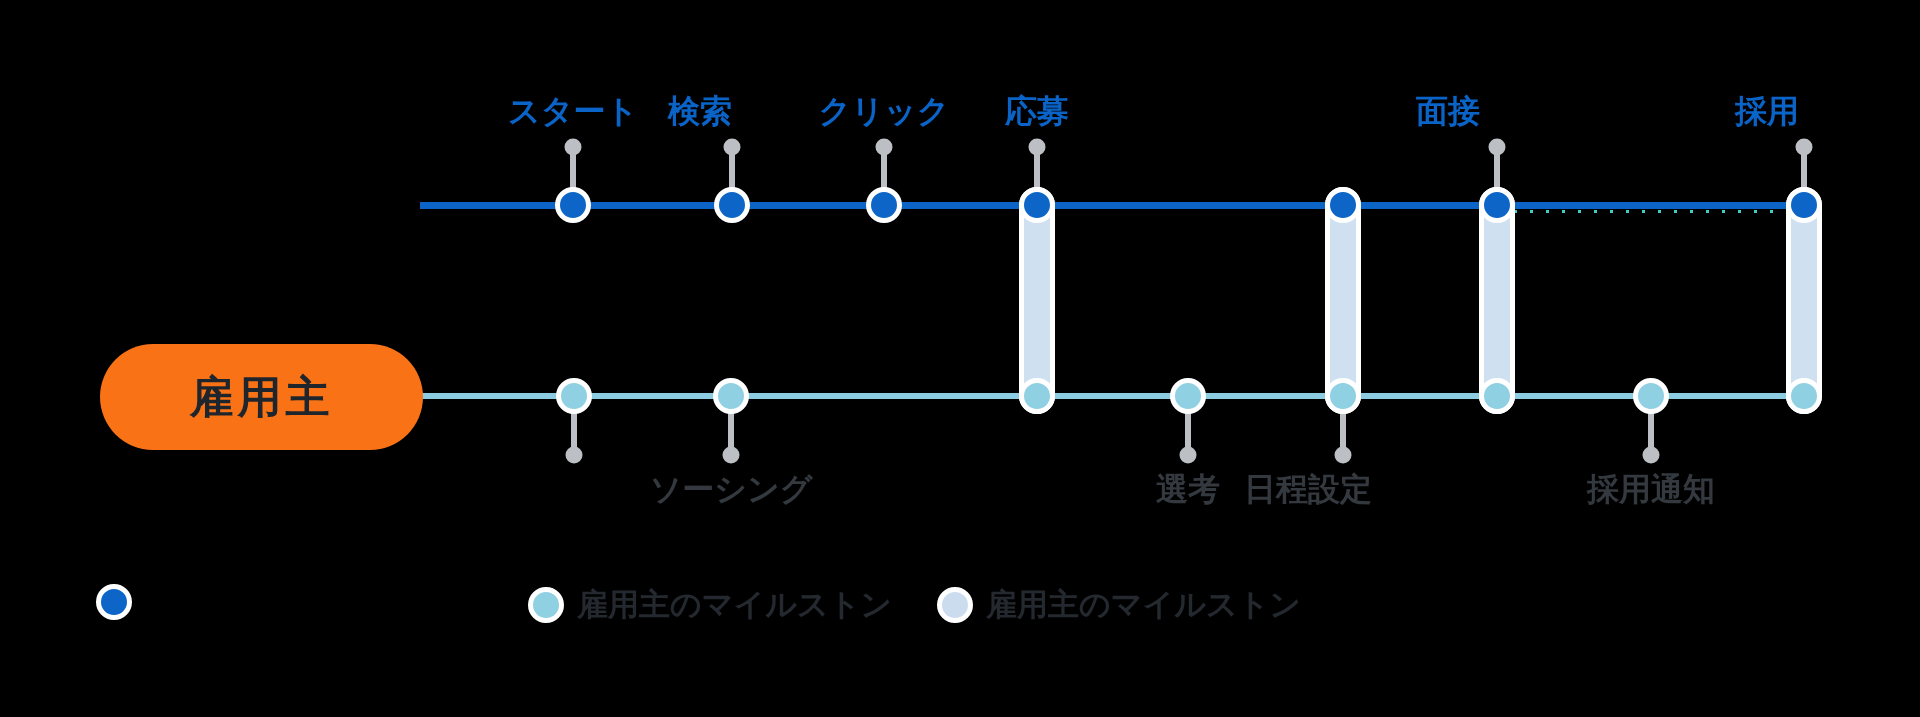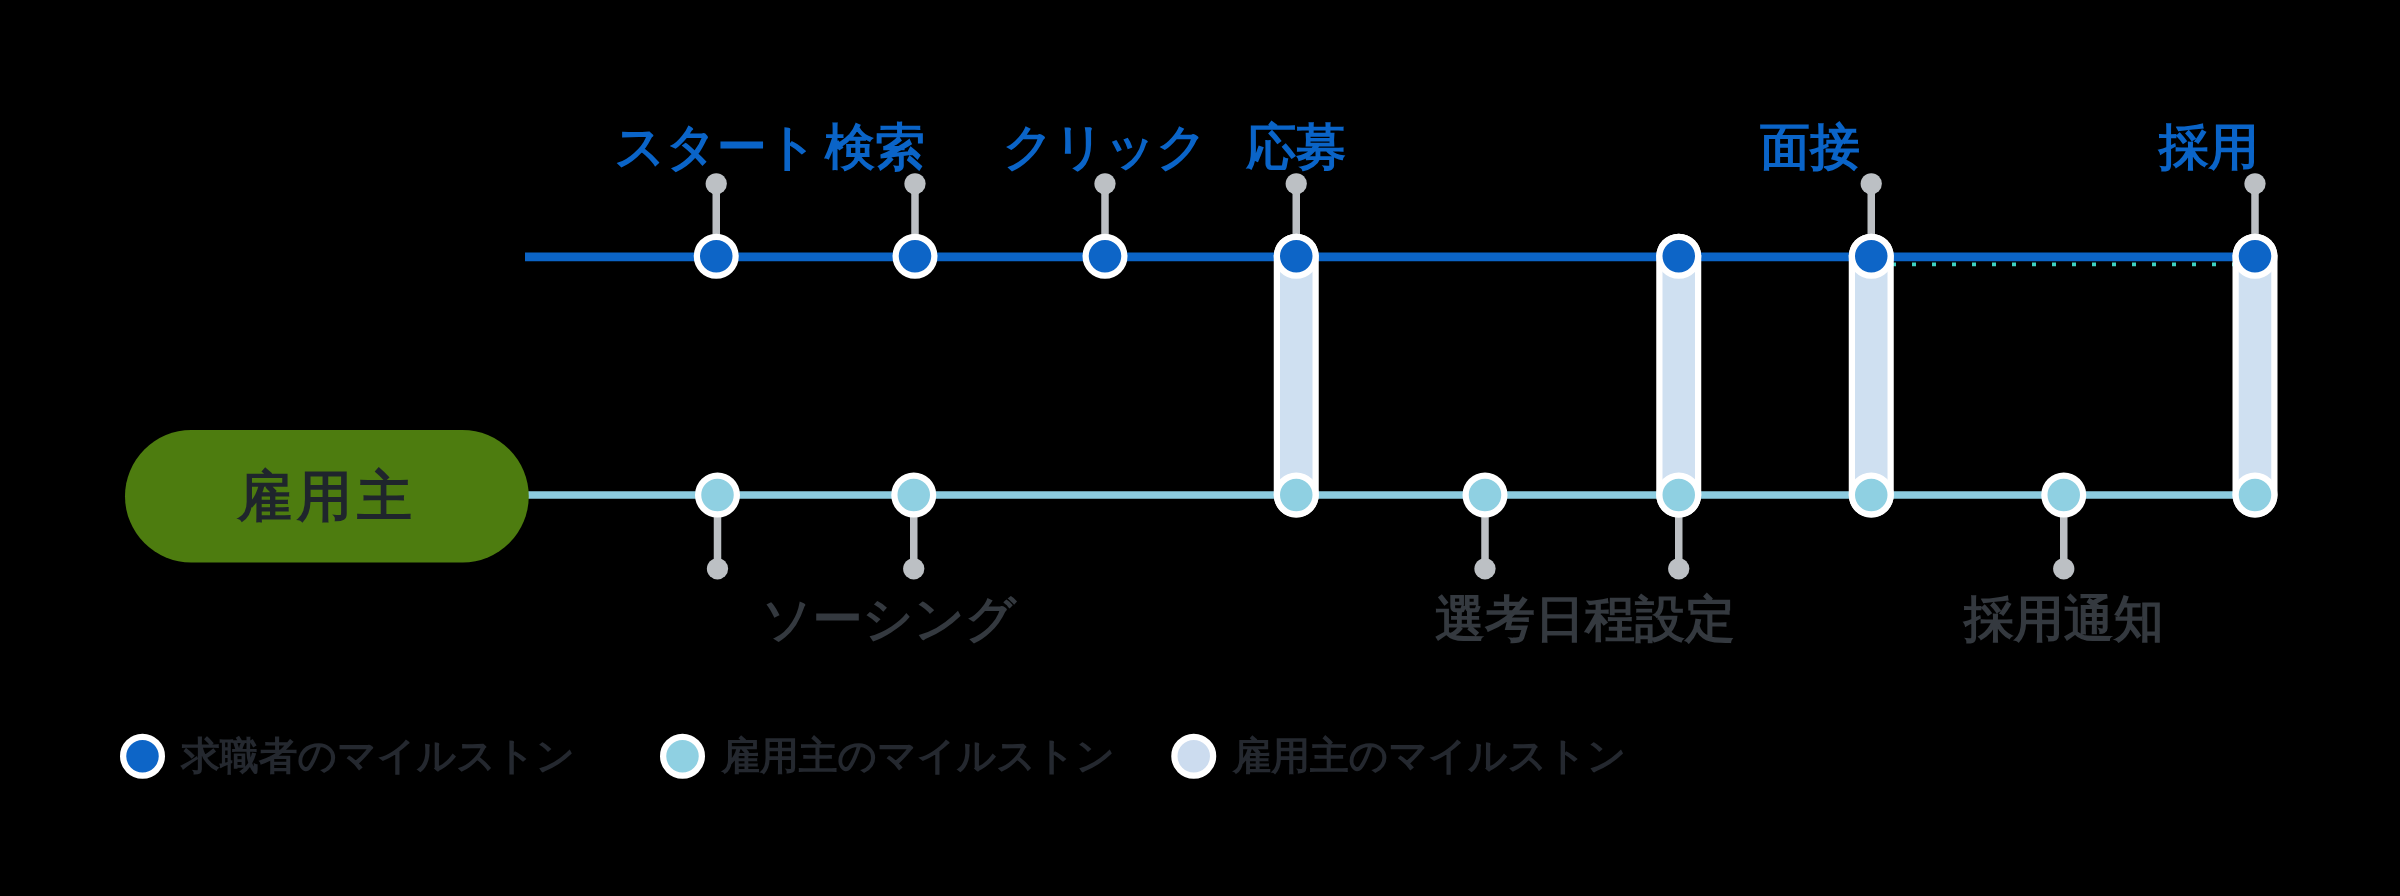--- a/index.html
+++ b/index.html
@@ -20,21 +20,21 @@
     height: 106px;
     border-radius: 53px;
     display: flex;
     align-items: center;
     justify-content: center;
     font-size: 44px;
     font-weight: 700;
     letter-spacing: 4px;
   }
   .pill-seeker { top: 152px; background: #0D65C7; color: #ffffff; }
-  .pill-employer { top: 344px; background: #4d7c0f; color: #1F252C; }
+  .pill-employer { top: 344px; background: #f97316; color: #1F252C; }
 
   
   .lane-line { position: absolute; }
   .line-top { left: 420px; top: 202px; width: 1388px; height: 7px; background: #0B64C6; }
   .line-bottom { left: 420px; top: 393px; width: 1388px; height: 6px; background: #8CCCE0; }
   .line-dotted {
     position: absolute;
     left: 1514px; top: 210px; width: 282px; height: 3px;
     background: repeating-linear-gradient(90deg, #3CD1C2 0 3px, transparent 3px 16px);
   }
@@ -86,21 +86,21 @@
     border-radius: 50%;
     background: #BCC0C4;
     transform: translate(-50%, -50%);
   }
 
   
   .mlabel {
     position: absolute;
     transform: translateX(-50%);
     white-space: nowrap;
-    font-size: 40px;
+    font-size: 32px;
     font-weight: 700;
   }
   .mlabel-top { top: 90px; color: #0A64C8; }
   .mlabel-bottom { top: 468px; color: #34393F; }
 
   
   .legend-item {
     position: absolute;
     top: 584px;
     display: flex;
@@ -178,28 +178,27 @@
     <span>雇用主</span>
   </div>
 
   <div class="mlabel mlabel-top" style="left:573px">スタート</div>
   <div class="mlabel mlabel-top" style="left:700px">検索</div>
   <div class="mlabel mlabel-top" style="left:884px">クリック</div>
   <div class="mlabel mlabel-top" style="left:1037px">応募</div>
   <div class="mlabel mlabel-top" style="left:1448px">面接</div>
   <div class="mlabel mlabel-top" style="left:1767px">採用</div>
 
-  <div class="mlabel mlabel-bottom" style="left:711px">ソーシング</div>
+  <div class="mlabel mlabel-bottom" style="left:731px">ソーシング</div>
   <div class="mlabel mlabel-bottom" style="left:1188px">選考</div>
   <div class="mlabel mlabel-bottom" style="left:1308px">日程設定</div>
   <div class="mlabel mlabel-bottom" style="left:1651px">採用通知</div>
 
   <div class="legend-item" style="left:96px">
     <span class="legend-dot" style="background:#0D65C7"></span>
-    <span>求職者のマイルストン</span>
   </div>
   <div class="legend-item" style="left:528px">
     <span class="legend-dot" style="background:#8FD0E2"></span>
     <span>雇用主のマイルストン</span>
   </div>
   <div class="legend-item" style="left:937px">
     <span class="legend-dot" style="background:#CCDCEF"></span>
     <span>雇用主のマイルストン</span>
   </div>
 

